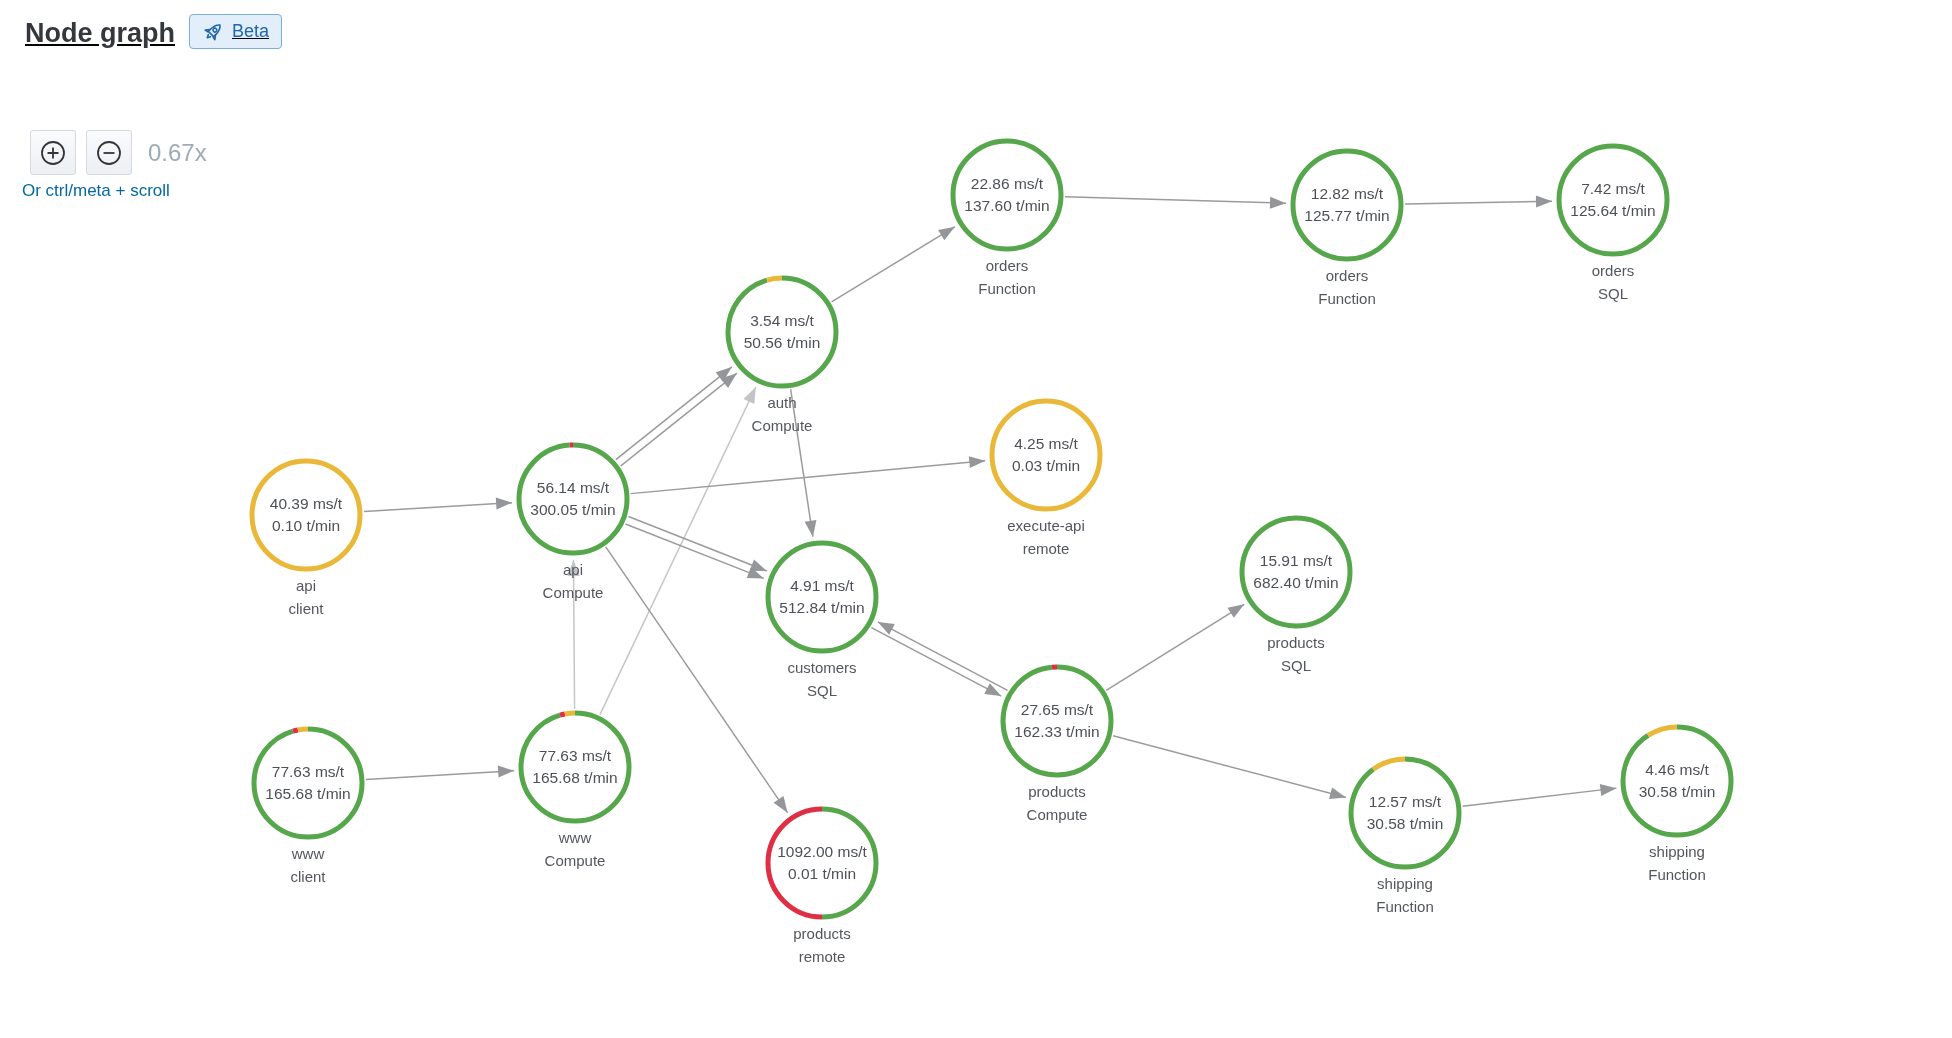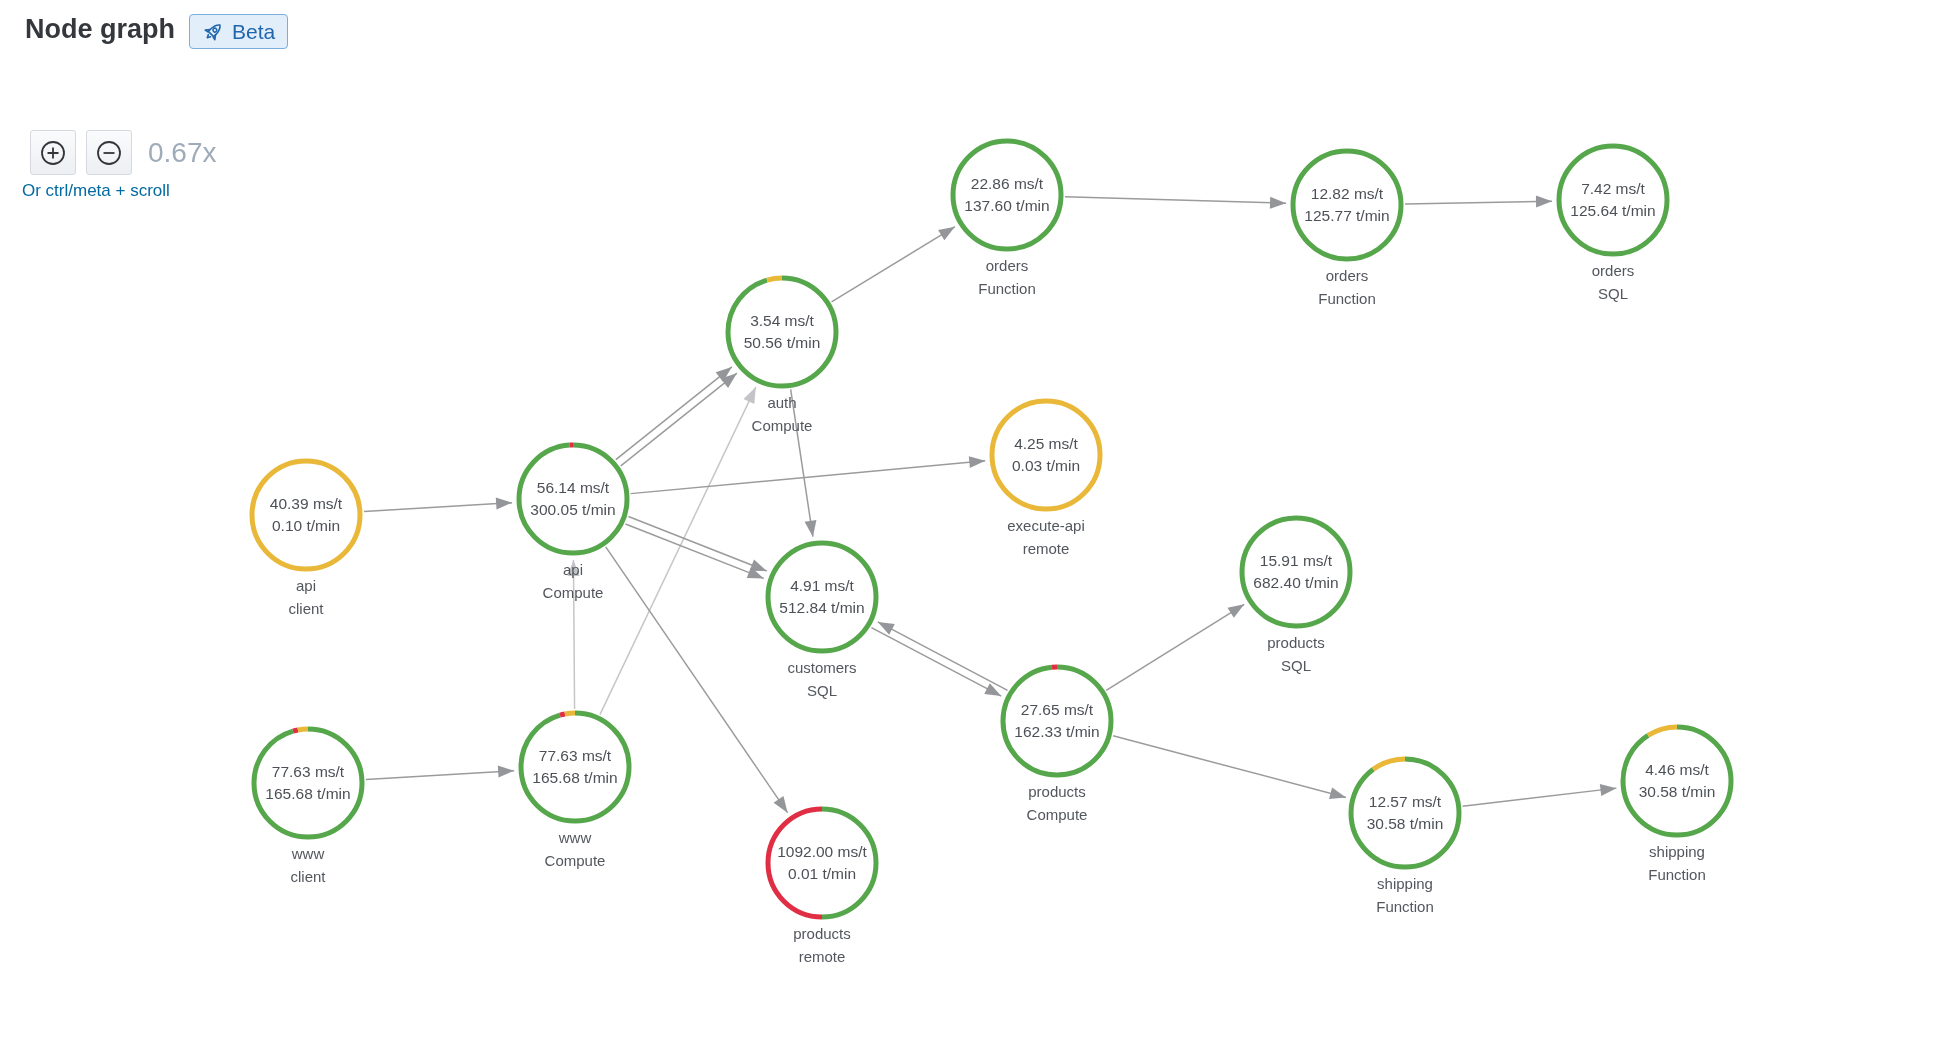--- a/index.html
+++ b/index.html
@@ -1,34 +1,34 @@
 <!DOCTYPE html>
 <html><head>
 <meta charset="utf-8">
 <style>
   html,body{margin:0;padding:0;background:#ffffff;}
   body{
     width:1952px;height:1038px;position:relative;overflow:hidden;
     font-family:"Liberation Sans","DejaVu Sans",sans-serif;
   }
-  .header{position:absolute;left:25px;top:14px;display:flex;align-items:flex-start;gap:14px;z-index:2;}
+  .header{position:absolute;left:25px;top:14px;display:flex;align-items:flex-end;gap:14px;z-index:2;text-decoration:underline;}
   .title{font-size:27px;font-weight:700;color:#34373c;}
   .beta-badge{
     display:flex;align-items:center;gap:8px;height:35px;box-sizing:border-box;
     background:#e3eefb;border:1px solid #7aaede;border-radius:4px;
-    padding:4px 12px;color:#2066ad;font-size:21px;cursor:pointer;
+    padding:4px 12px;color:#2066ad;font-size:18px;cursor:pointer;
   }
   .controls{position:absolute;left:30px;top:130px;display:flex;align-items:center;z-index:2;}
   .zoom-btn{
     width:46px;height:45px;box-sizing:border-box;margin-right:10px;
     border:1px solid #d6dae0;border-radius:3px;
     background:linear-gradient(#fafbfc,#eceff3);
     display:flex;align-items:center;justify-content:center;cursor:pointer;padding:0;
   }
-  .zoom-level{font-size:28px;color:#9fabb8;margin-left:6px;}
+  .zoom-level{font-size:24px;color:#9fabb8;margin-left:6px;}
   .hint{position:absolute;left:22px;top:181px;font-size:17px;color:#0369a1;z-index:2;}
   #graph-svg{position:absolute;left:0;top:0;z-index:1;}
   .node-stat{font-size:15.5px;fill:#4d5157;}
   .node-label{font-size:15px;fill:#53575d;}
 </style>
 </head>
 <body>
 
 <div class="header">
   <div class="title">Node graph</div>

